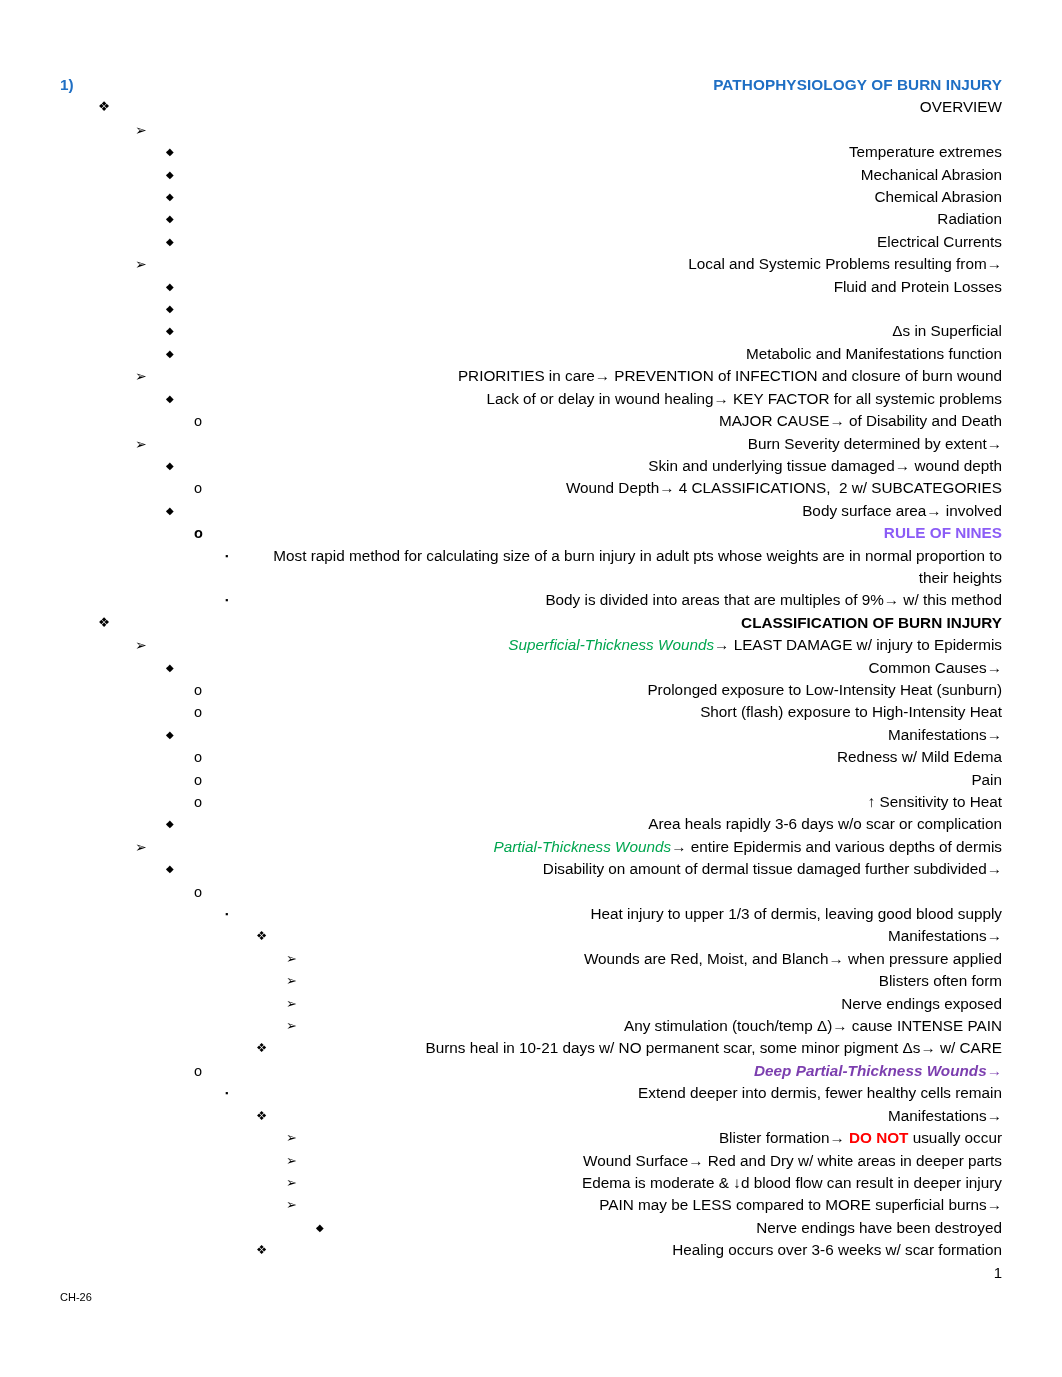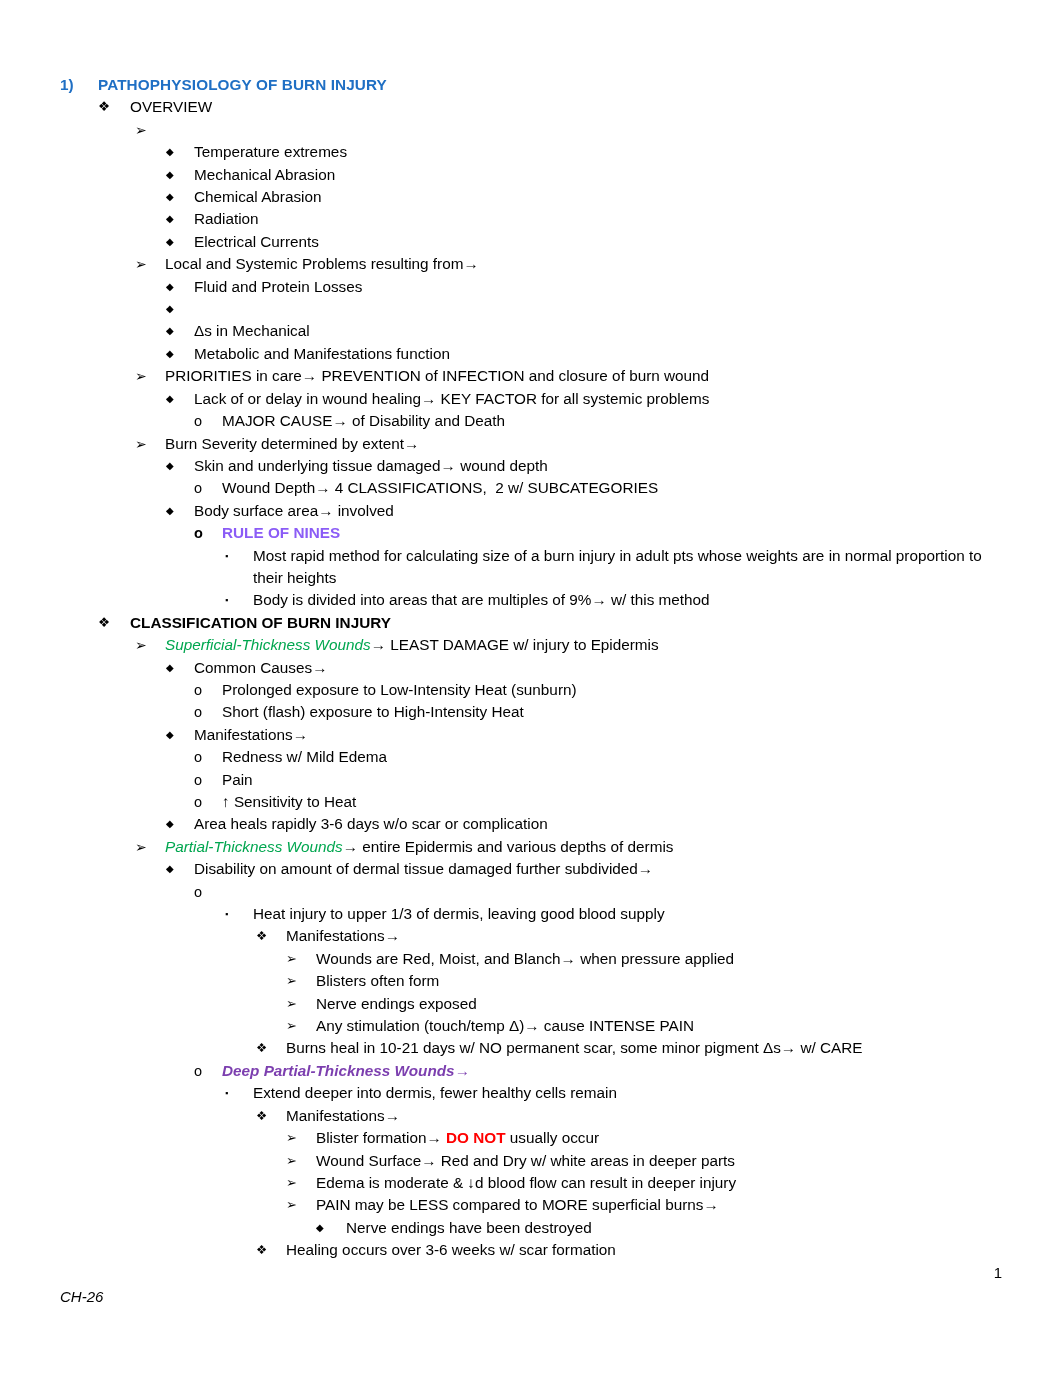--- a/index.html
+++ b/index.html
@@ -34,20 +34,21 @@
   .bullet {
     flex: 0 0 auto;
     text-align: left;
     line-height: 22.4px;
     font-size: 15.3px;
     user-select: none;
   }
   .txt {
     flex: 1 1 auto;
     line-height: 22.4px;
+    text-align: right;
   }
 
   
   .b-num   { width: 38px; font-weight: bold; font-size: 15.3px; color:#1F6FC4; }
   .b-flow  { width: 32px; font-size: 13.5px; }
   .b-arrow { width: 30px; font-size: 14px; }
   .b-diam  { width: 28px; font-size: 10px; }
   .b-oh    { width: 28px; font-size: 14.5px; }
   .b-sq    { width: 28px; font-size: 9px; }
   .b-flow2 { width: 30px; font-size: 12.5px; }
@@ -78,23 +79,22 @@
     position: absolute;
     right: 60px;
     top: 1264px;
     font-size: 15px;
     line-height: 18px;
   }
   .footer-ch {
     position: absolute;
     left: 60px;
     top: 1288px;
-    font-size: 15px;
+    font-size: 11px;
     line-height: 18px;
-    font-style: italic;
   }
 </style>
 </head>
 <body>
 
 <div class="page">
 
   <div class="row lv1">
     <span class="bullet b-num">1)</span>
     <span class="txt hd-blue">PATHOPHYSIOLOGY OF BURN INJURY</span>
@@ -137,21 +137,21 @@
 
   <div class="row lv4">
     <span class="bullet b-diam">◆</span>
     <span class="txt">Fluid and Protein Losses</span>
   </div>
   <div class="row lv4">
     <span class="bullet b-diam">◆</span>
   </div>
   <div class="row lv4">
     <span class="bullet b-diam">◆</span>
-    <span class="txt">Δs in Mechanical</span>
+    <span class="txt">Δs in Superficial</span>
   </div>
   <div class="row lv4">
     <span class="bullet b-diam">◆</span>
     <span class="txt">Metabolic and Manifestations function</span>
   </div>
 
   <div class="row lv3">
     <span class="bullet b-arrow">➢</span>
     <span class="txt">PRIORITIES in care→ PREVENTION of INFECTION and closure of burn wound</span>
   </div>

